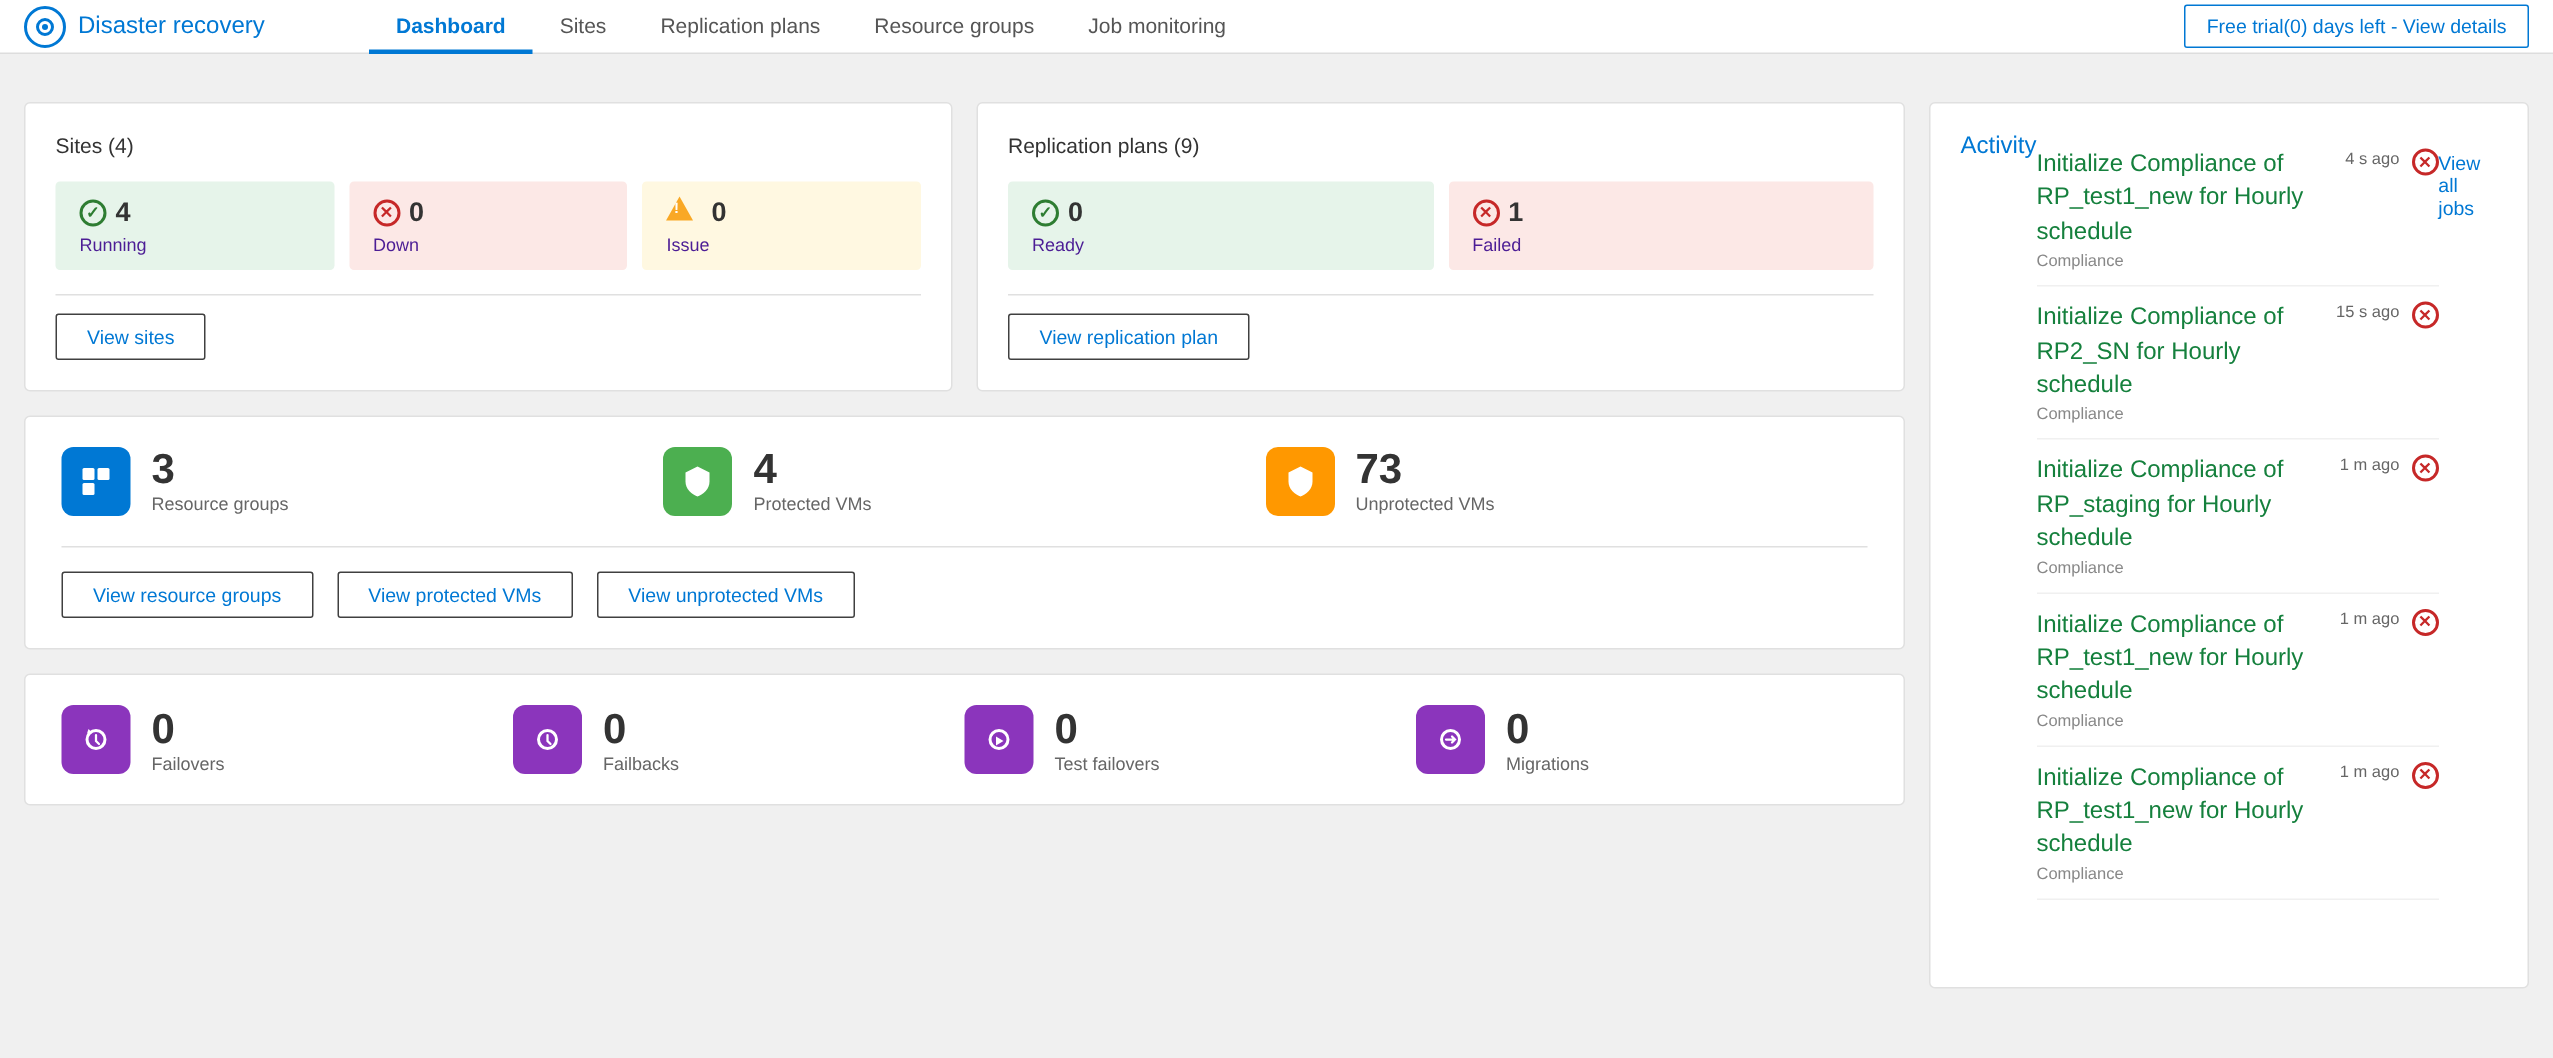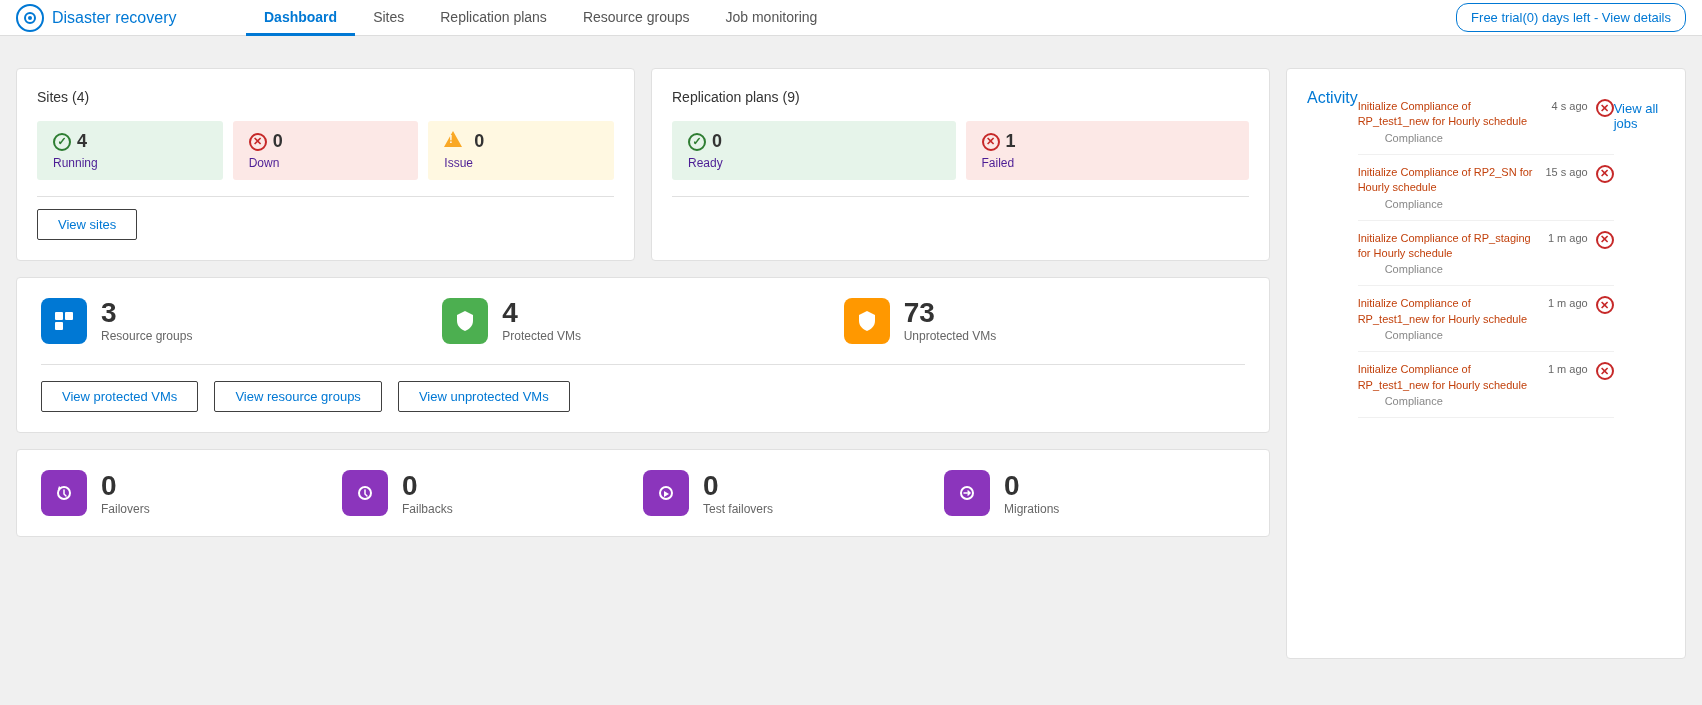--- a/index.html
+++ b/index.html
@@ -58,21 +58,21 @@
       font-weight: 600;
     }
     .nav-trial-btn {
       margin-left: auto;
       border: 1px solid #0078d4;
       color: #0078d4;
       background: #fff;
       padding: 6px 14px;
       cursor: pointer;
       font-size: 13px;
-      border-radius: 12px;
+      border-radius: 2px;
     }
 
     
     .main-content {
       display: flex;
       gap: 16px;
       padding: 32px 16px;
       height: calc(100vh - 50px);
     }
 
@@ -316,29 +316,28 @@
       border-bottom: 1px solid #f0f0f0;
       gap: 8px;
     }
 
     .activity-text {
       flex: 1;
       min-width: 0;
     }
 
     .activity-main {
-      font-size: 11px;
-      color: #c2410c;
+      font-size: 16px;
+      color: #15803d;
       line-height: 1.4;
     }
     .activity-sub {
       font-size: 11px;
       color: #888;
       margin-top: 2px;
-      margin-left: 27px;
     }
 
     .activity-time {
       font-size: 11px;
       color: #666;
       white-space: nowrap;
       flex-shrink: 0;
       margin-top: 1px;
     }
 
@@ -446,20 +445,21 @@
           </div>
           <div class="stat-box red">
             <div class="stat-box-top">
               <span class="icon-circle-red">✕</span>
               <span>1</span>
             </div>
             <div class="stat-box-label">Failed</div>
           </div>
         </div>
         <hr class="divider">
+        <button class="view-btn">View replication plan</button>
       </div>
 
     </div>
 
     <div class="summary-card">
       <div class="summary-items">
         <div class="summary-item">
           <div class="summary-icon icon-blue">
             <svg width="24" height="24" viewBox="0 0 24 24" fill="white">
                 <rect x="3" y="3" width="8" height="8" rx="1"></rect>
@@ -492,22 +492,22 @@
               </svg>
           </div>
           <div>
             <div class="summary-count">73</div>
             <div class="summary-label">Unprotected VMs</div>
           </div>
         </div>
       </div>
       <hr class="summary-divider">
       <div class="summary-btns">
+        <button class="view-btn">View resource groups</button>
         <button class="view-btn">View protected VMs</button>
-        <button class="view-btn">View resource groups</button>
         <button class="view-btn">View unprotected VMs</button>
       </div>
     </div>
 
     <div class="metrics-card">
       <div class="metrics-items">
 
         <div class="metric-item">
           <div class="metric-icon">
             <svg width="22" height="22" viewBox="0 0 22 22" fill="white">

